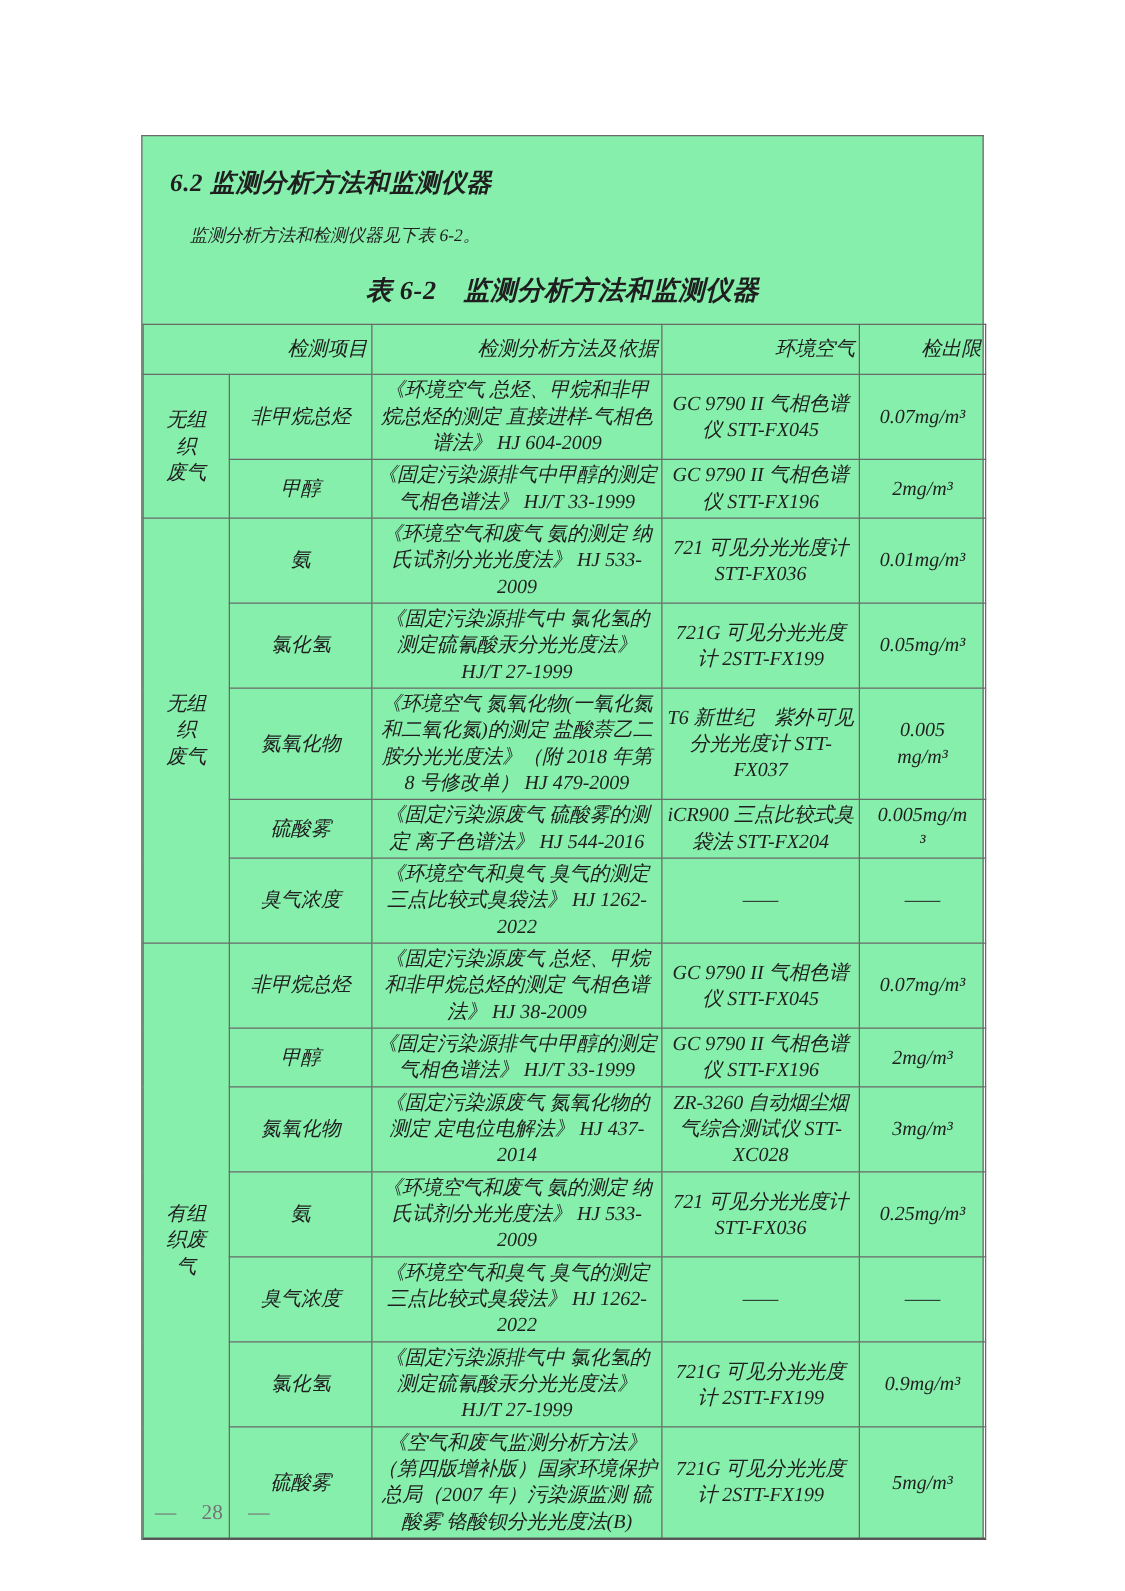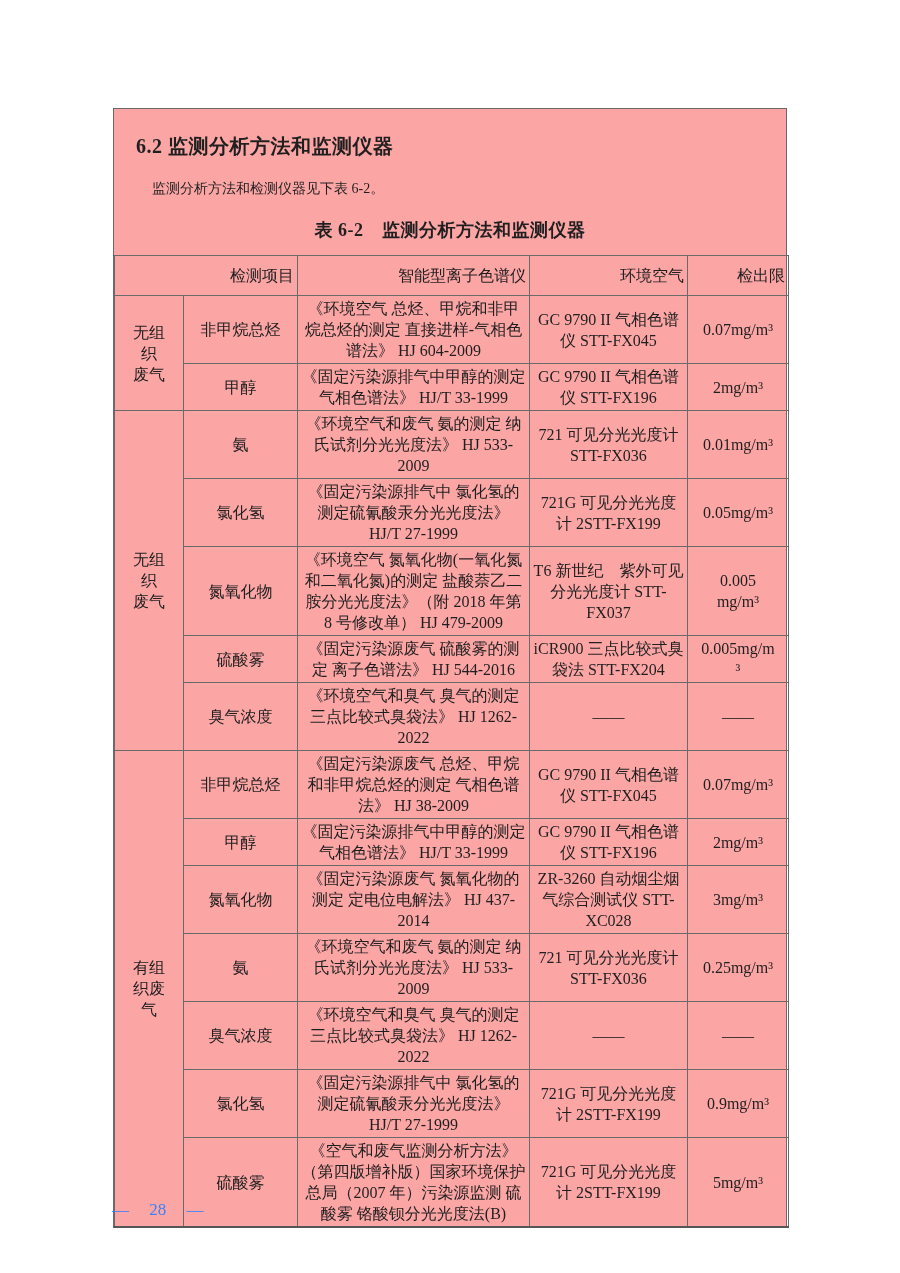--- a/index.html
+++ b/index.html
@@ -3,47 +3,48 @@
 <meta charset="utf-8">
 <style>
   html,body { margin:0; padding:0; }
   body {
     width:900px; height:1273px; background:#ffffff; position:relative;
     font-family:"Liberation Serif","DejaVu Serif",serif; color:#1f1f1f;
   }
   .frame {
     position:absolute; left:113px; top:108px; width:674px;
     box-sizing:border-box; border:1px solid #6a6a6a; border-bottom:none;
-    background:#fca5a5;
+    background:#86efac;
+    font-style:italic;
   }
   .heading {
     margin:24px 0 0 22px; font-size:20px; font-weight:bold;
     letter-spacing:0.5px;
   }
   .intro {
     margin:20px 24px 0 24px; font-size:14px; text-indent:14px;
   }
   .caption {
-    margin:20px 0 13px 0; text-align:center; font-weight:bold; font-size:18px;
+    margin:20px 0 13px 0; text-align:center; font-weight:bold; font-size:21px;
     letter-spacing:0.5px;
   }
   table.monitoring {
     width:100%; border-collapse:collapse; table-layout:fixed;
     border-bottom:2px solid #565656;
   }
   table.monitoring th, table.monitoring td {
     border:1px solid #6a6a6a; text-align:center; vertical-align:middle;
     padding:2px 3px; font-size:16px; line-height:21px; font-weight:normal;
     overflow:hidden;
   }
   table.monitoring th { line-height:20px;text-align:right; }
   .group-cell, .limit-cell { white-space:pre-line; }
   .footer {
-    position:absolute; left:112px; top:1200px; font-size:17px;
-    word-spacing:16px; color:#3b82f6;
+    position:absolute; left:124px; top:1200px; font-size:17px;
+    word-spacing:16px; color:#737373;
   }
 </style>
 </head>
 <body>
 
 <div class="page">
   <div class="frame">
 
     <div class="heading">6.2 监测分析方法和监测仪器</div>
     <div class="intro">监测分析方法和检测仪器见下表 6-2。</div>
@@ -53,21 +54,21 @@
       <colgroup>
         <col style="width:69px">
           <col style="width:114px">
           <col style="width:232px">
           <col style="width:158px">
           <col style="width:101px">
       </colgroup>
       <thead>
         <tr style="height:40px">
           <th colspan="2">检测项目</th>
-          <th>智能型离子色谱仪</th>
+          <th>检测分析方法及依据</th>
           <th>环境空气</th>
           <th>检出限</th>
         </tr>
       </thead>
       <tbody>
         <tr style="height:62px">
           <td class="group-cell" rowspan="2">无组
 织
 废气</td>
           <td>非甲烷总烃</td>

